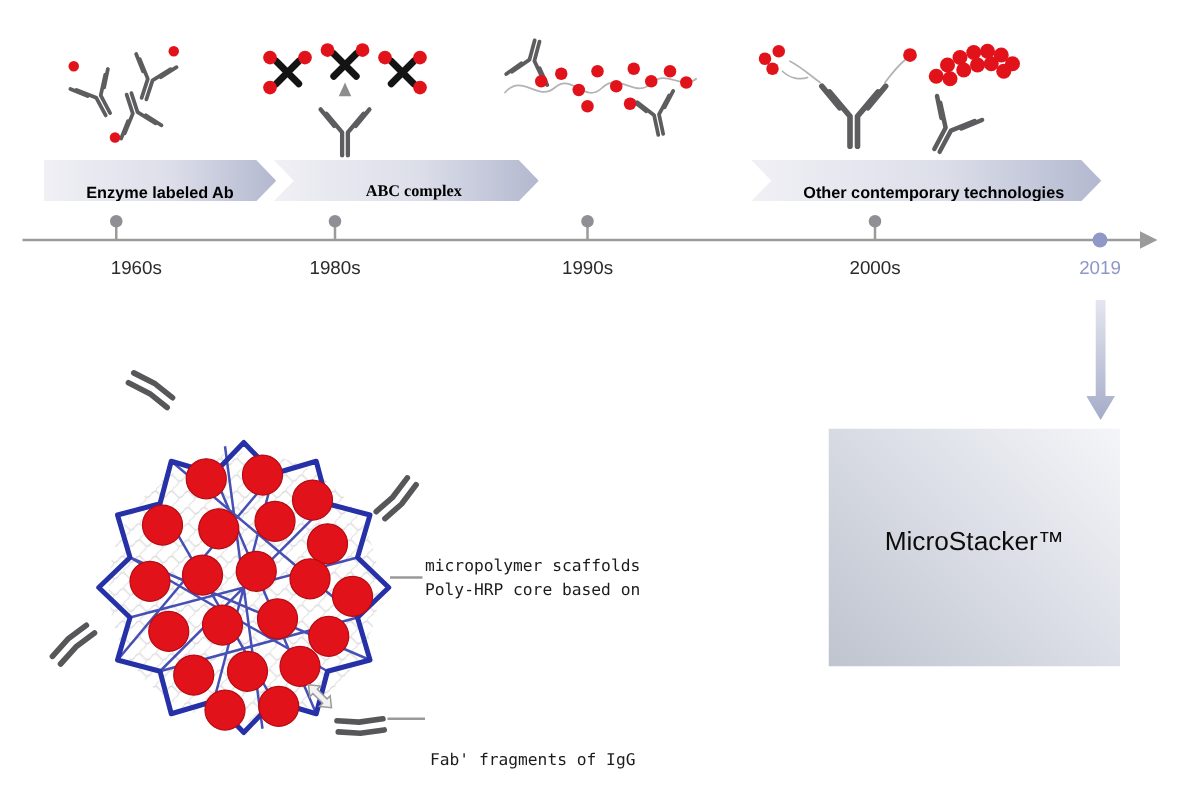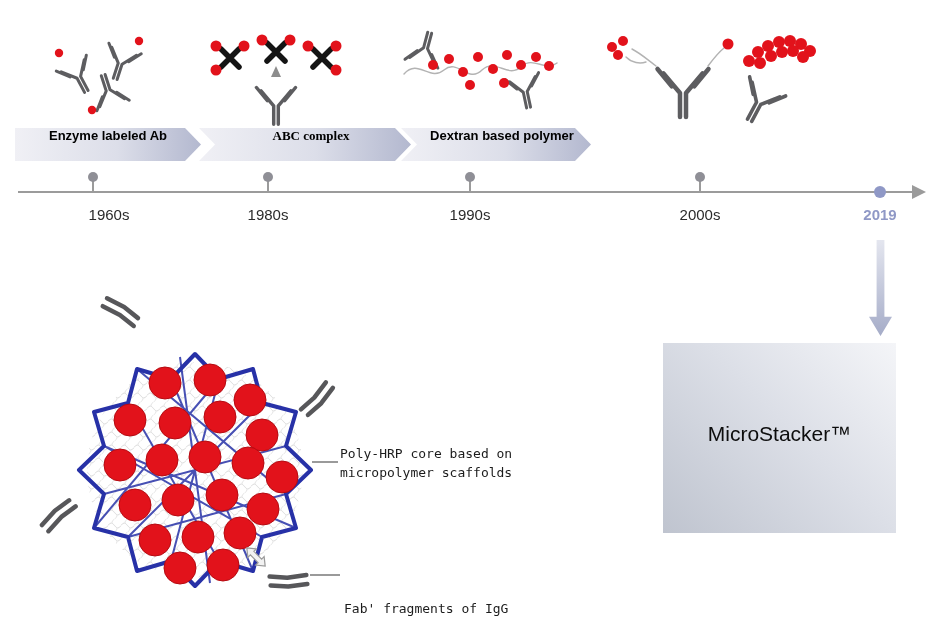--- a/index.html
+++ b/index.html
@@ -2,38 +2,38 @@
 <html style="--red: #e2121b; --blue: #2731a7; --ab-gray: #5d5d60; --accent: #8f98c6;"><head>
 <meta charset="utf-8">
 <style>
   html,body{margin:0;padding:0;background:#fff;}
   body{font-family:"Liberation Sans",sans-serif;}
   #canvas{position:relative;width:949px;height:635px;background:#fff;overflow:hidden;}
 
   
   .banner{position:absolute;top:128px;height:33px;
     background:linear-gradient(90deg,#f0f0f5 0%,#dcdee9 55%,#b3b8cf 100%);
-    display:flex;align-items:flex-start;justify-content:center;
-    font-weight:bold;font-size:13px;color:#000;}
+    display:flex;align-items:flex-end;justify-content:center;
+    font-weight:bold;font-size:13px;color:#000;margin-left:20px;}
   .banner.flat{clip-path:polygon(0 0,calc(100% - 16px) 0,100% 50%,calc(100% - 16px) 100%,0 100%);}
   .banner.notch{clip-path:polygon(0 0,calc(100% - 16px) 0,100% 50%,calc(100% - 16px) 100%,0 100%,16px 50%);padding-left:12px;}
   #banner-1{left:15px;width:186px;}
   #banner-2{left:199px;width:200px;font-family:Liberation Serif, serif;}
   #banner-3{left:401px;width:178px;}
   #banner-4{left:581px;width:268px;}
 
   
   .axis{position:absolute;left:18px;top:191px;width:897px;height:2px;background:#9b9b9b;}
   .axis-arrow{position:absolute;left:912px;top:185px;width:0;height:0;
     border-top:7px solid transparent;border-bottom:7px solid transparent;border-left:14px solid #9b9b9b;}
   .tick-stem{position:absolute;top:177px;width:2px;height:15px;background:#9b9b9b;}
   .tick-dot{position:absolute;top:172px;width:10px;height:10px;border-radius:50%;background:#8f8f96;}
   .final-dot{position:absolute;left:874px;top:186px;width:12px;height:12px;border-radius:50%;background:var(--accent,#98a0ca);}
   .year{position:absolute;top:206px;width:90px;text-align:center;font-size:15px;color:#2b2b2b;}
-  .year-final{color:var(--accent,#8a93c2);font-weight:bold;}
+  .year-final{color:var(--accent,#8a93c2);}
 
   
   .down-arrow{position:absolute;left:869px;top:240px;width:23px;height:96px;
     background:linear-gradient(180deg,#e4e6ef 0%,#a5acc8 100%);
     clip-path:polygon(33% 0,67% 0,67% 80%,100% 80%,50% 100%,0 80%,33% 80%);}
 
   
   #product-box{position:absolute;left:663px;top:343px;width:233px;height:190px;
     background:linear-gradient(225deg,#f4f5f8 0%,#dcdfe7 45%,#bfc4cf 100%);
     display:flex;flex-direction:column;align-items:center;justify-content:center;text-align:center;}
@@ -155,22 +155,22 @@
       <use href="#ab" transform="translate(762,97) rotate(28) scale(1.2)"></use>
     </g>
   </svg>
 
   <div class="banner flat" id="banner-1">
     <span>Enzyme labeled Ab</span>
   </div>
   <div class="banner notch" id="banner-2">
     <span>ABC complex</span>
   </div>
-  <div class="banner notch" id="banner-3">
-    <span>Dextran based polymer</span>
+  <div class="banner notch" id="banner-4">
+    <span>Other contemporary technologies</span>
   </div>
 
   <div class="axis"></div>
   <div class="axis-arrow"></div>
 
   <div class="tick-stem" style="left:92px"></div>
   <div class="tick-dot" style="left:88px"></div>
   <div class="tick-stem" style="left:267px"></div>
   <div class="tick-dot" style="left:263px"></div>
   <div class="tick-stem" style="left:469px"></div>
@@ -220,20 +220,20 @@
     </g>
     <use href="#frag" transform="translate(98,45) rotate(-125)"></use>
     <use href="#frag" transform="translate(268,118) rotate(-25)"></use>
     <use href="#frag" transform="translate(48,228) rotate(160)"></use>
     <use href="#frag" transform="translate(242,285) rotate(20)"></use>
     <path transform="translate(226,272) rotate(-45)" d="M0,-13 L6,-5.5 L2.5,-5.5 L2.5,5.5 L6,5.5 L0,13 L-6,5.5 L-2.5,5.5 L-2.5,-5.5 L-6,-5.5 Z" fill="#f2f2f2" stroke="#9a9a9a" stroke-width="1.2"></path>
   </svg>
 
   <div class="connector" style="left:312px;top:461px;width:26px"></div>
   <div class="mono-label" style="left:340px;top:445px">
+    <div>micropolymer scaffolds</div>
     <div>Poly-HRP core based on</div>
-    <div>micropolymer scaffolds</div>
   </div>
 
   <div class="connector" style="left:310px;top:574px;width:30px"></div>
   <div class="mono-label" style="left:344px;top:600px">Fab' fragments of IgG</div>
 
 </div>
 
 </body></html>

